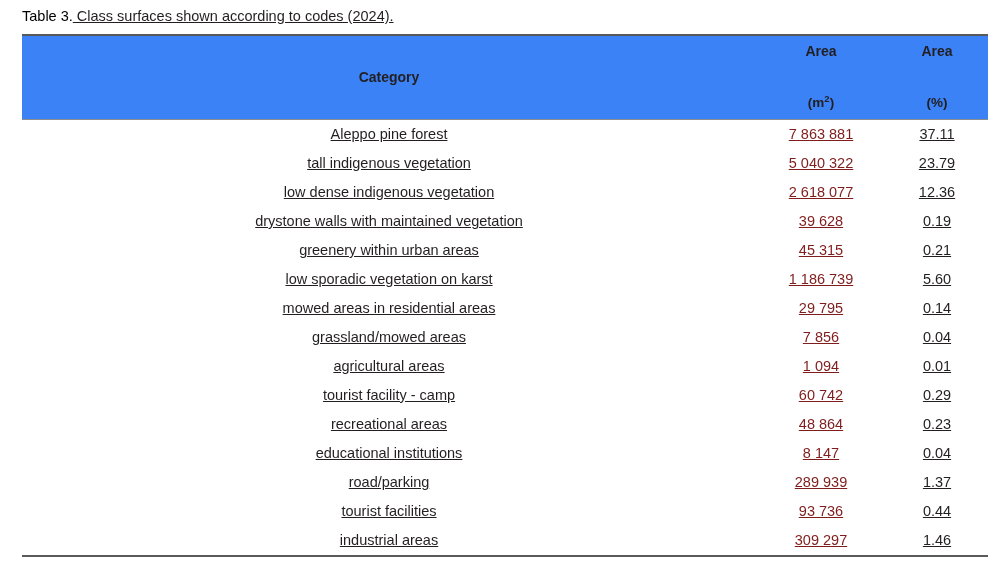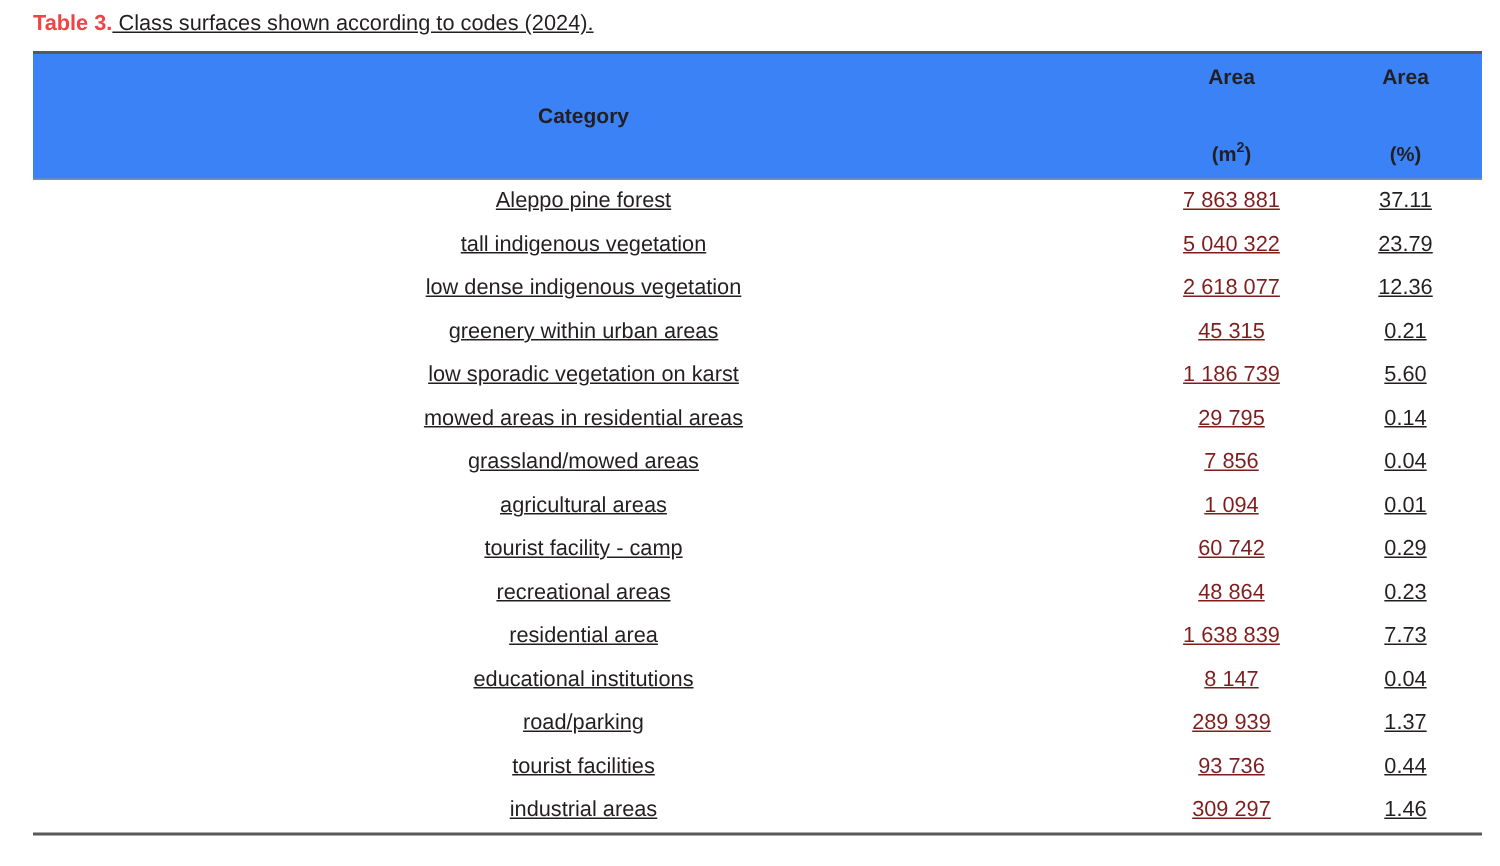--- a/index.html
+++ b/index.html
@@ -26,22 +26,22 @@
   .caption {
     position: absolute;
     left: 22px;
     top: 6px;
     font-size: 14.5px;
     line-height: 20px;
     white-space: nowrap;
     color: #231f20;
   }
   .caption-label {
-    font-weight: bold;
-    color: #ef4444;
+    font-weight: normal;
+    color: #000000;
   }
   .caption-text {
     color: #231f20;
     text-decoration: underline;
   }
 
   
   .table-wrap {
     position: absolute;
     left: 22px;
@@ -148,20 +148,25 @@
             <td class="cell-category">tall indigenous vegetation</td>
             <td class="cell-area">5 040 322</td>
             <td class="cell-pct">23.79</td>
           </tr>
           <tr>
             <td class="cell-category">low dense indigenous vegetation</td>
             <td class="cell-area">2 618 077</td>
             <td class="cell-pct">12.36</td>
           </tr>
           <tr>
+            <td class="cell-category">drystone walls with maintained vegetation</td>
+            <td class="cell-area">39 628</td>
+            <td class="cell-pct">0.19</td>
+          </tr>
+          <tr>
             <td class="cell-category">greenery within urban areas</td>
             <td class="cell-area">45 315</td>
             <td class="cell-pct">0.21</td>
           </tr>
           <tr>
             <td class="cell-category">low sporadic vegetation on karst</td>
             <td class="cell-area">1 186 739</td>
             <td class="cell-pct">5.60</td>
           </tr>
           <tr>
@@ -181,25 +186,20 @@
           </tr>
           <tr>
             <td class="cell-category">tourist facility - camp</td>
             <td class="cell-area">60 742</td>
             <td class="cell-pct">0.29</td>
           </tr>
           <tr>
             <td class="cell-category">recreational areas</td>
             <td class="cell-area">48 864</td>
             <td class="cell-pct">0.23</td>
-          </tr>
-          <tr>
-            <td class="cell-category">residential area</td>
-            <td class="cell-area">1 638 839</td>
-            <td class="cell-pct">7.73</td>
           </tr>
           <tr>
             <td class="cell-category">educational institutions</td>
             <td class="cell-area">8 147</td>
             <td class="cell-pct">0.04</td>
           </tr>
           <tr>
             <td class="cell-category">road/parking</td>
             <td class="cell-area">289 939</td>
             <td class="cell-pct">1.37</td>

